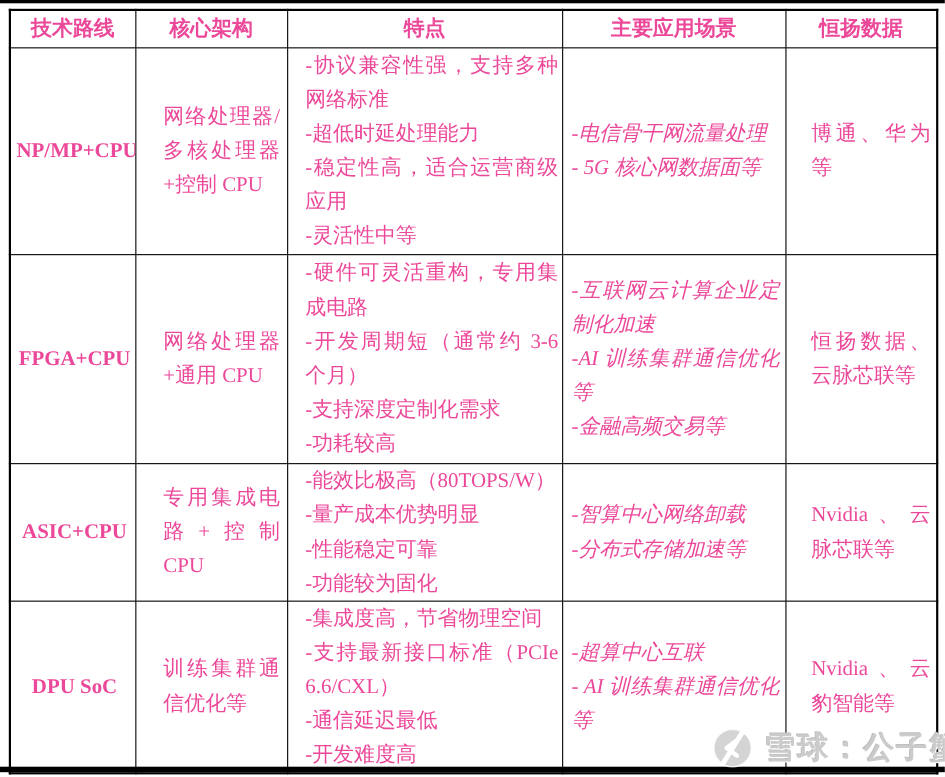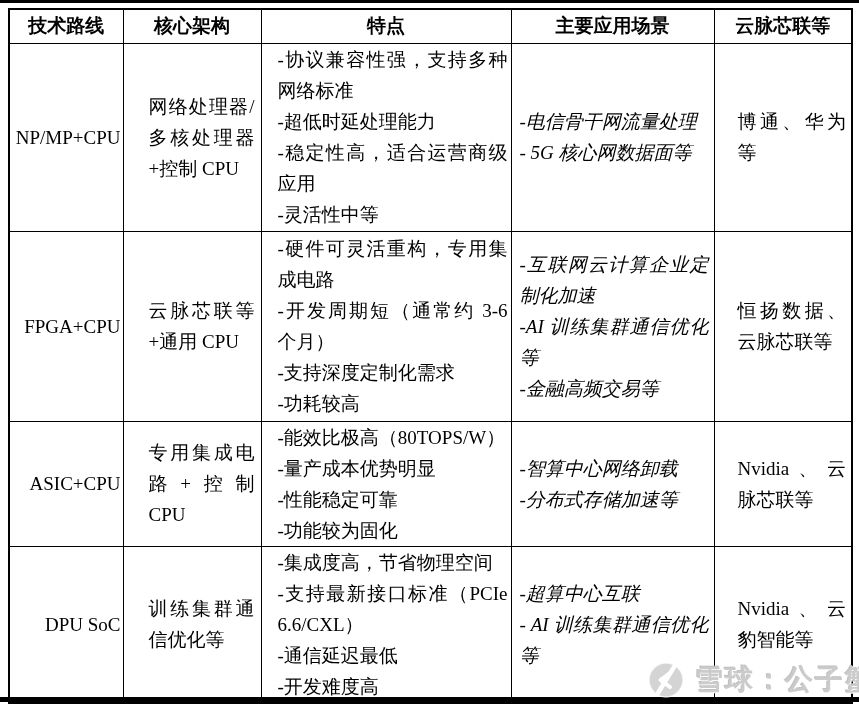--- a/index.html
+++ b/index.html
@@ -30,34 +30,34 @@
     left: 8px;
     top: 8px;
     width: 843px;
     border-collapse: collapse;
     table-layout: fixed;
     border: 2px solid #000000;
     background: #ffffff;
   }
   .tech-table th, .tech-table td {
     border: 1px solid #000000;
-    color: #000000;
+    color: #ec4899;
     font-size: 19px;
     vertical-align: middle;
     overflow: hidden;
   }
   .tech-table thead tr { height: 34px; }
   .tech-table th {
     font-weight: 700;
     text-align: center;
     font-size: 19px;
   }
   .tech-table td { line-height: 31px; }
 
-  td.cell-route   { padding-left: 5px;  padding-right: 2px; text-align: right; }
+  td.cell-route   { padding-left: 5px;  padding-right: 2px; text-align: center; font-weight: bold; }
   td.cell-arch    { padding-left: 25px; padding-right: 6px; text-align: justify; }
   td.cell-features{ padding-left: 16px;  padding-right: 3px; text-align: justify; }
   td.cell-scenarios{ padding-left: 8px; padding-right: 5px; text-align: justify; font-style: italic; }
   td.cell-companies{ padding-left: 23px; padding-right: 5px; text-align: justify; }
 
   .watermark {
     position: absolute;
     left: 646px;
     top: 658px;
     height: 44px;
@@ -91,42 +91,42 @@
       <col style="width:250px">
       <col style="width:203px">
       <col style="width:138px">
     </colgroup>
     <thead>
       <tr id="header-row">
           <th>技术路线</th>
           <th>核心架构</th>
           <th>特点</th>
           <th>主要应用场景</th>
-          <th>云脉芯联等</th>
+          <th>恒扬数据</th>
         </tr>
     </thead>
     <tbody id="table-body">
         <tr style="height: 188px;">
           <td class="cell-route">NP/MP+CPU</td>
           <td class="cell-arch">网络处理器/多核处理器 +控制 CPU</td>
           <td class="cell-features">
             <div>-协议兼容性强，支持多种网络标准</div>
             <div>-超低时延处理能力</div>
             <div>-稳定性高，适合运营商级应用</div>
             <div>-灵活性中等</div>
           </td>
           <td class="cell-scenarios">
             <div>-电信骨干网流量处理</div>
             <div>- 5G 核心网数据面等</div>
           </td>
           <td class="cell-companies">博通、华为等</td>
         </tr>
         <tr style="height: 190px;">
           <td class="cell-route">FPGA+CPU</td>
-          <td class="cell-arch">云脉芯联等+通用 CPU</td>
+          <td class="cell-arch">网络处理器+通用 CPU</td>
           <td class="cell-features">
             <div>-硬件可灵活重构，专用集成电路</div>
             <div>-开发周期短（通常约 3-6 个月）</div>
             <div>-支持深度定制化需求</div>
             <div>-功耗较高</div>
           </td>
           <td class="cell-scenarios">
             <div>-互联网云计算企业定制化加速</div>
             <div>-AI 训练集群通信优化等</div>
             <div>-金融高频交易等</div>

